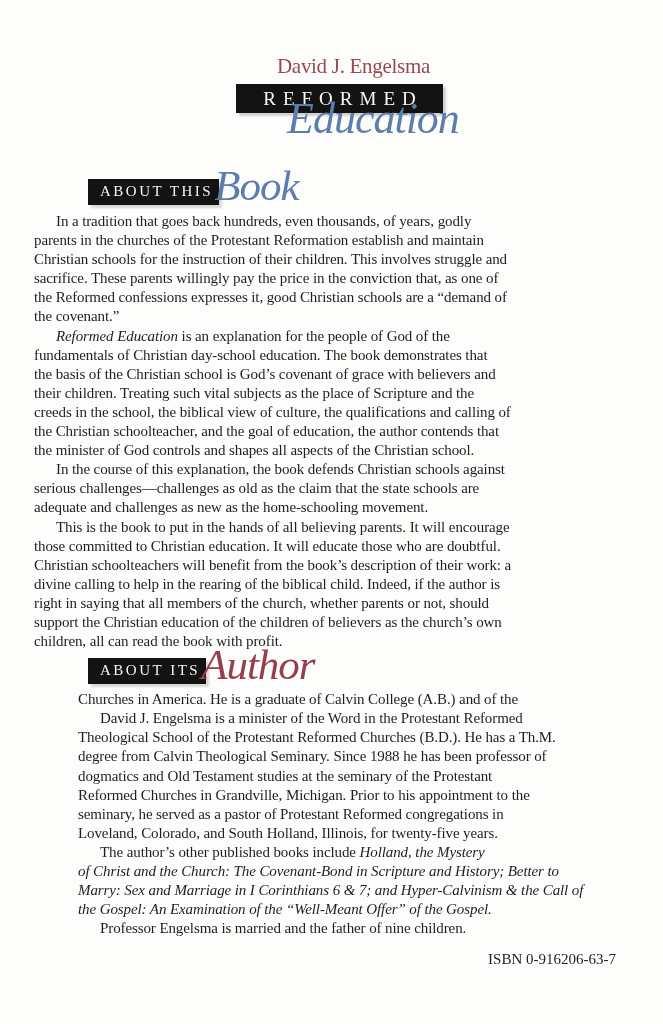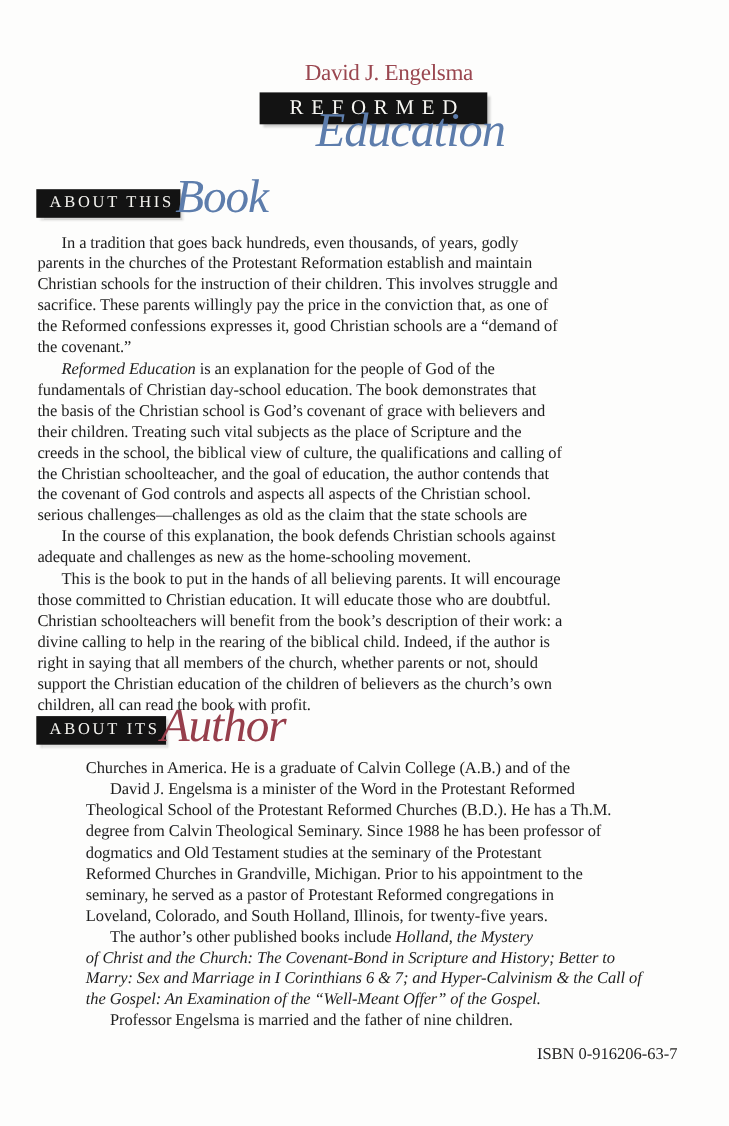--- a/index.html
+++ b/index.html
@@ -20,21 +20,21 @@
     font-size:19px;letter-spacing:7px;text-indent:7px;
     box-shadow:3px 3px 2px rgba(0,0,0,0.18);
   }
   .title-script{
     position:absolute;left:287px;top:97px;
     font-size:44px;font-style:italic;color:#5d7dac;
     line-height:1;letter-spacing:-1px;white-space:nowrap;text-align:right;
   }
   
   .section-heading{
-    display:flex;align-items:flex-start;margin-left:33px;height:52px;position:relative;
+    display:flex;align-items:center;margin-left:88px;height:52px;position:relative;
   }
   .heading-bar{
     margin-top:12px;background:#131313;color:#f5f4f0;
     font-size:15px;letter-spacing:2.5px;padding:4px 6px 5px 12px;
     white-space:nowrap;box-shadow:3px 3px 2px rgba(0,0,0,0.15);
   }
   .heading-script{
     font-size:43px;font-style:italic;line-height:1;
     margin-left:-5px;margin-top:-2px;letter-spacing:-1px;white-space:nowrap;
   }
@@ -72,23 +72,23 @@
           <div class="line"><span>Christian schools for the instruction of their children. This involves struggle and</span></div>
           <div class="line"><span>sacrifice. These parents willingly pay the price in the conviction that, as one of</span></div>
           <div class="line"><span>the Reformed confessions expresses it, good Christian schools are a “demand of</span></div>
           <div class="line"><span>the covenant.”</span></div>
           <div class="line indent"><em>Reformed Education</em><span> is an explanation for the people of God of the</span></div>
           <div class="line"><span>fundamentals of Christian day-school education. The book demonstrates that</span></div>
           <div class="line"><span>the basis of the Christian school is God’s covenant of grace with believers and</span></div>
           <div class="line"><span>their children. Treating such vital subjects as the place of Scripture and the</span></div>
           <div class="line"><span>creeds in the school, the biblical view of culture, the qualifications and calling of</span></div>
           <div class="line"><span>the Christian schoolteacher, and the goal of education, the author contends that</span></div>
-          <div class="line"><span>the covenant of God controls and aspects all aspects of the Christian school.</span></div>
+          <div class="line"><span>the minister of God controls and shapes all aspects of the Christian school.</span></div>
+          <div class="line indent"><span>In the course of this explanation, the book defends Christian schools against</span></div>
           <div class="line"><span>serious challenges—challenges as old as the claim that the state schools are</span></div>
-          <div class="line indent"><span>In the course of this explanation, the book defends Christian schools against</span></div>
           <div class="line"><span>adequate and challenges as new as the home-schooling movement.</span></div>
           <div class="line indent"><span>This is the book to put in the hands of all believing parents. It will encourage</span></div>
           <div class="line"><span>those committed to Christian education. It will educate those who are doubtful.</span></div>
           <div class="line"><span>Christian schoolteachers will benefit from the book’s description of their work: a</span></div>
           <div class="line"><span>divine calling to help in the rearing of the biblical child. Indeed, if the author is</span></div>
           <div class="line"><span>right in saying that all members of the church, whether parents or not, should</span></div>
           <div class="line"><span>support the Christian education of the children of believers as the church’s own</span></div>
           <div class="line"><span>children, all can read the book with profit.</span></div>
         </div>
       </section>

